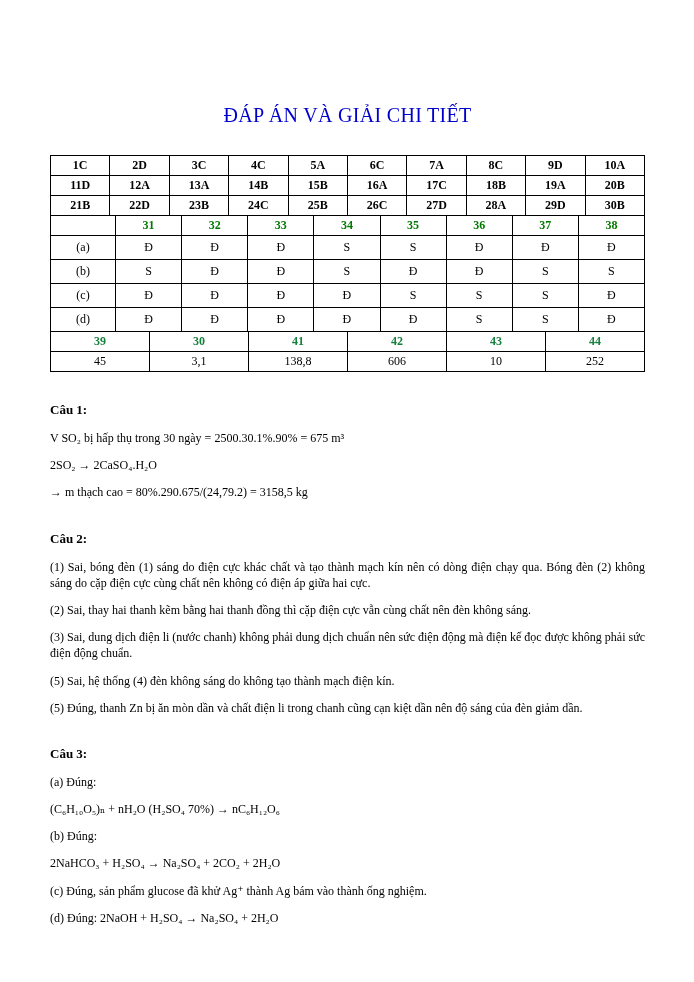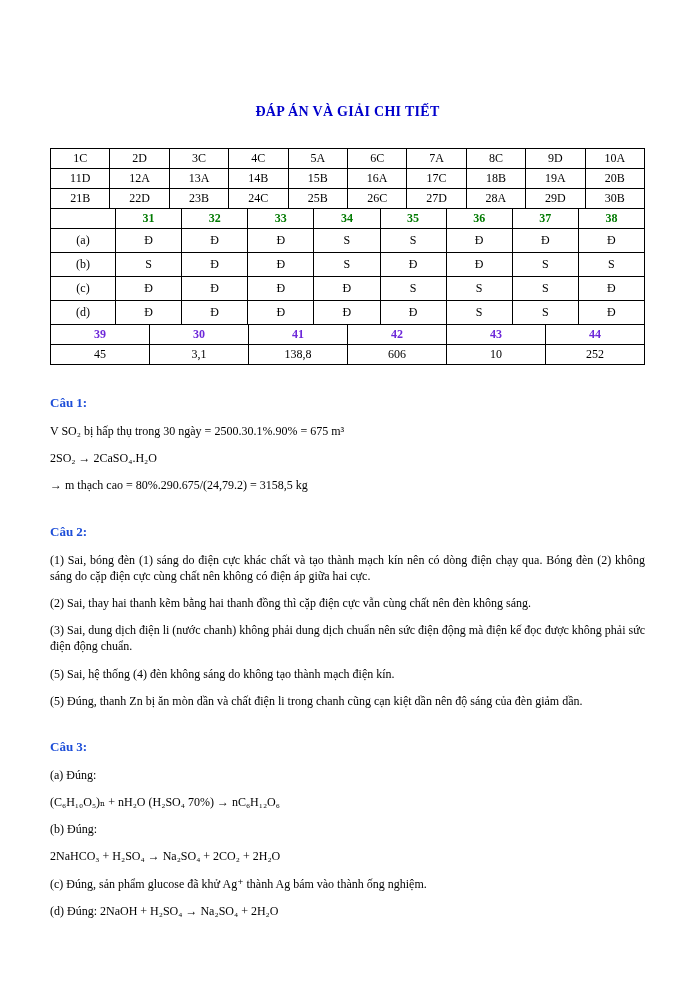--- a/index.html
+++ b/index.html
@@ -16,68 +16,68 @@
   }
   .page {
     box-sizing: border-box;
     width: 694px;
     padding: 104px 49px 40px 50px;
   }
   .doc-title {
     margin: 0 0 28px 0;
     text-align: center;
     color: #0000cc;
-    font-size: 14px;
-    font-weight: bold;
+    font-size: 20px;
+    font-weight: normal;
     letter-spacing: 0.3px;
   }
   table.tbl {
     width: 100%;
     border-collapse: collapse;
     table-layout: fixed;
   }
   table.tbl + table.tbl {
     margin-top: -1px;
   }
   .tbl td {
     border: 1px solid #000000;
     text-align: center;
     vertical-align: middle;
     font-size: 12px;
     padding: 1px 2px;
     overflow: hidden;
   }
   .mc td {
-    font-weight: normal;
+    font-weight: bold;
     height: 17px;
   }
   .tf td {
     height: 21px;
   }
   .tf tr:first-child td {
     color: #007a00;
     font-weight: bold;
     height: 17px;
   }
   .tf td:first-child {
     width: 60px;
   }
   .num td {
     height: 17px;
   }
   .num tr:first-child td {
-    color: #6d28d9;
+    color: #15803d;
     font-weight: bold;
   }
   .solution {
     margin-top: 30px;
   }
   .solution-heading {
     margin: 0 0 12px 0;
-    color: #1d4ed8;
+    color: #000000;
     font-size: 13px;
     font-weight: bold;
   }
   .solution-body p {
     margin: 0 0 11px 0;
     font-size: 12px;
     line-height: 1.35;
     text-align: justify;
   }
 </style>

